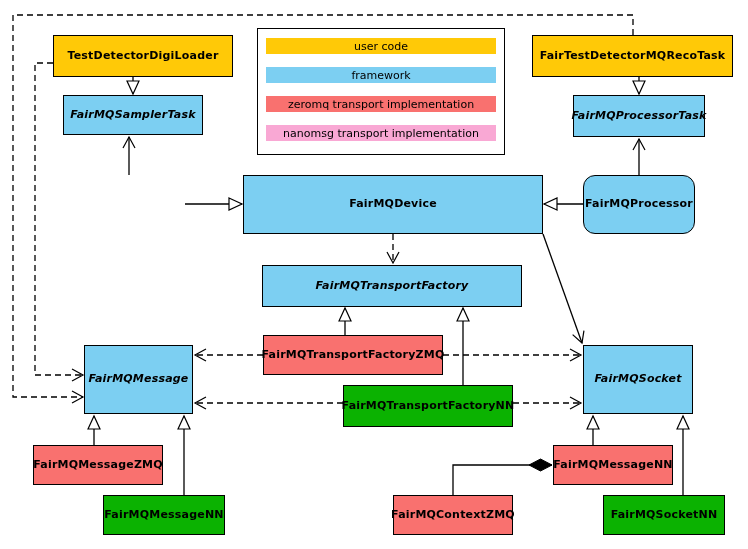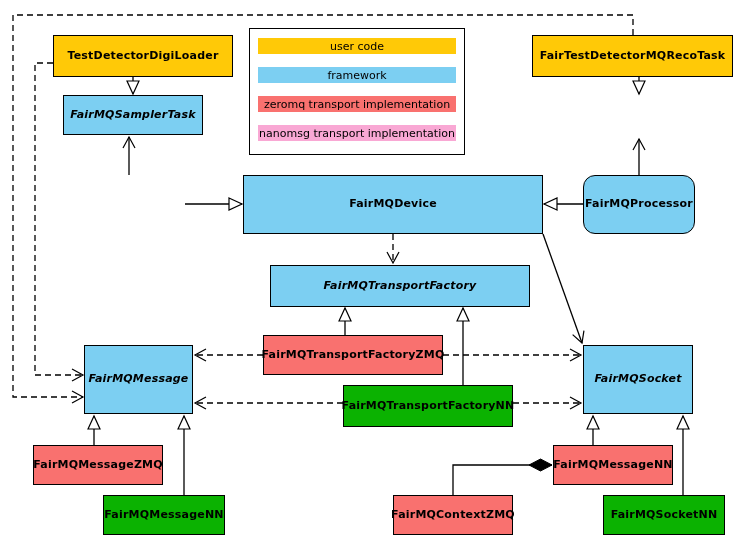--- a/index.html
+++ b/index.html
@@ -76,27 +76,30 @@
 
   <div class="node" style="left: 53px; top: 35px; width: 180px; height: 42px; background-color: rgb(255, 201, 7);">
     <span>TestDetectorDigiLoader</span>
   </div>
   <div class="node" style="left: 532px; top: 35px; width: 201px; height: 42px; background-color: rgb(255, 201, 7);">
     <span>FairTestDetectorMQRecoTask</span>
   </div>
   <div class="node abstract" style="left: 63px; top: 95px; width: 140px; height: 40px; background-color: rgb(124, 207, 242);">
     <span>FairMQSamplerTask</span>
   </div>
+  <div class="node abstract" style="left: 573px; top: 95px; width: 132px; height: 42px; background-color: rgb(124, 207, 242);">
+    <span>FairMQProcessorTask</span>
+  </div>
   <div class="node" style="left: 243px; top: 175px; width: 300px; height: 59px; background-color: rgb(124, 207, 242);">
     <span>FairMQDevice</span>
   </div>
   <div class="node" style="left: 583px; top: 175px; width: 112px; height: 59px; background-color: rgb(124, 207, 242); border-radius: 12px;">
     <span>FairMQProcessor</span>
   </div>
-  <div class="node abstract" style="left: 270px; top: 265px; width: 260px; height: 42px; background-color: rgb(124, 207, 242);">
+  <div class="node abstract" style="left: 262px; top: 265px; width: 260px; height: 42px; background-color: rgb(124, 207, 242);">
     <span>FairMQTransportFactory</span>
   </div>
   <div class="node" style="left: 263px; top: 335px; width: 180px; height: 40px; background-color: rgb(249, 113, 111);">
     <span>FairMQTransportFactoryZMQ</span>
   </div>
   <div class="node" style="left: 343px; top: 385px; width: 170px; height: 42px; background-color: rgb(11, 178, 1);">
     <span>FairMQTransportFactoryNN</span>
   </div>
   <div class="node abstract" style="left: 84px; top: 345px; width: 109px; height: 69px; background-color: rgb(124, 207, 242);">
     <span>FairMQMessage</span>
@@ -113,21 +116,21 @@
   <div class="node" style="left: 553px; top: 445px; width: 120px; height: 40px; background-color: rgb(249, 113, 111);">
     <span>FairMQMessageNN</span>
   </div>
   <div class="node" style="left: 393px; top: 495px; width: 120px; height: 40px; background-color: rgb(249, 113, 111);">
     <span>FairMQContextZMQ</span>
   </div>
   <div class="node" style="left: 603px; top: 495px; width: 122px; height: 40px; background-color: rgb(11, 178, 1);">
     <span>FairMQSocketNN</span>
   </div>
 
-  <div class="legend" style="left:249px;top:28px;width:216px;height:127px;">
+  <div class="legend" style="left:257px;top:28px;width:248px;height:127px;">
     <div class="legend-row" style="background-color: rgb(255, 201, 7);">
       <span>user code</span>
     </div>
     <div class="legend-row" style="background-color: rgb(124, 207, 242);">
       <span>framework</span>
     </div>
     <div class="legend-row" style="background-color: rgb(249, 113, 111);">
       <span>zeromq transport implementation</span>
     </div>
     <div class="legend-row" style="background-color: #f9a8d4;">

